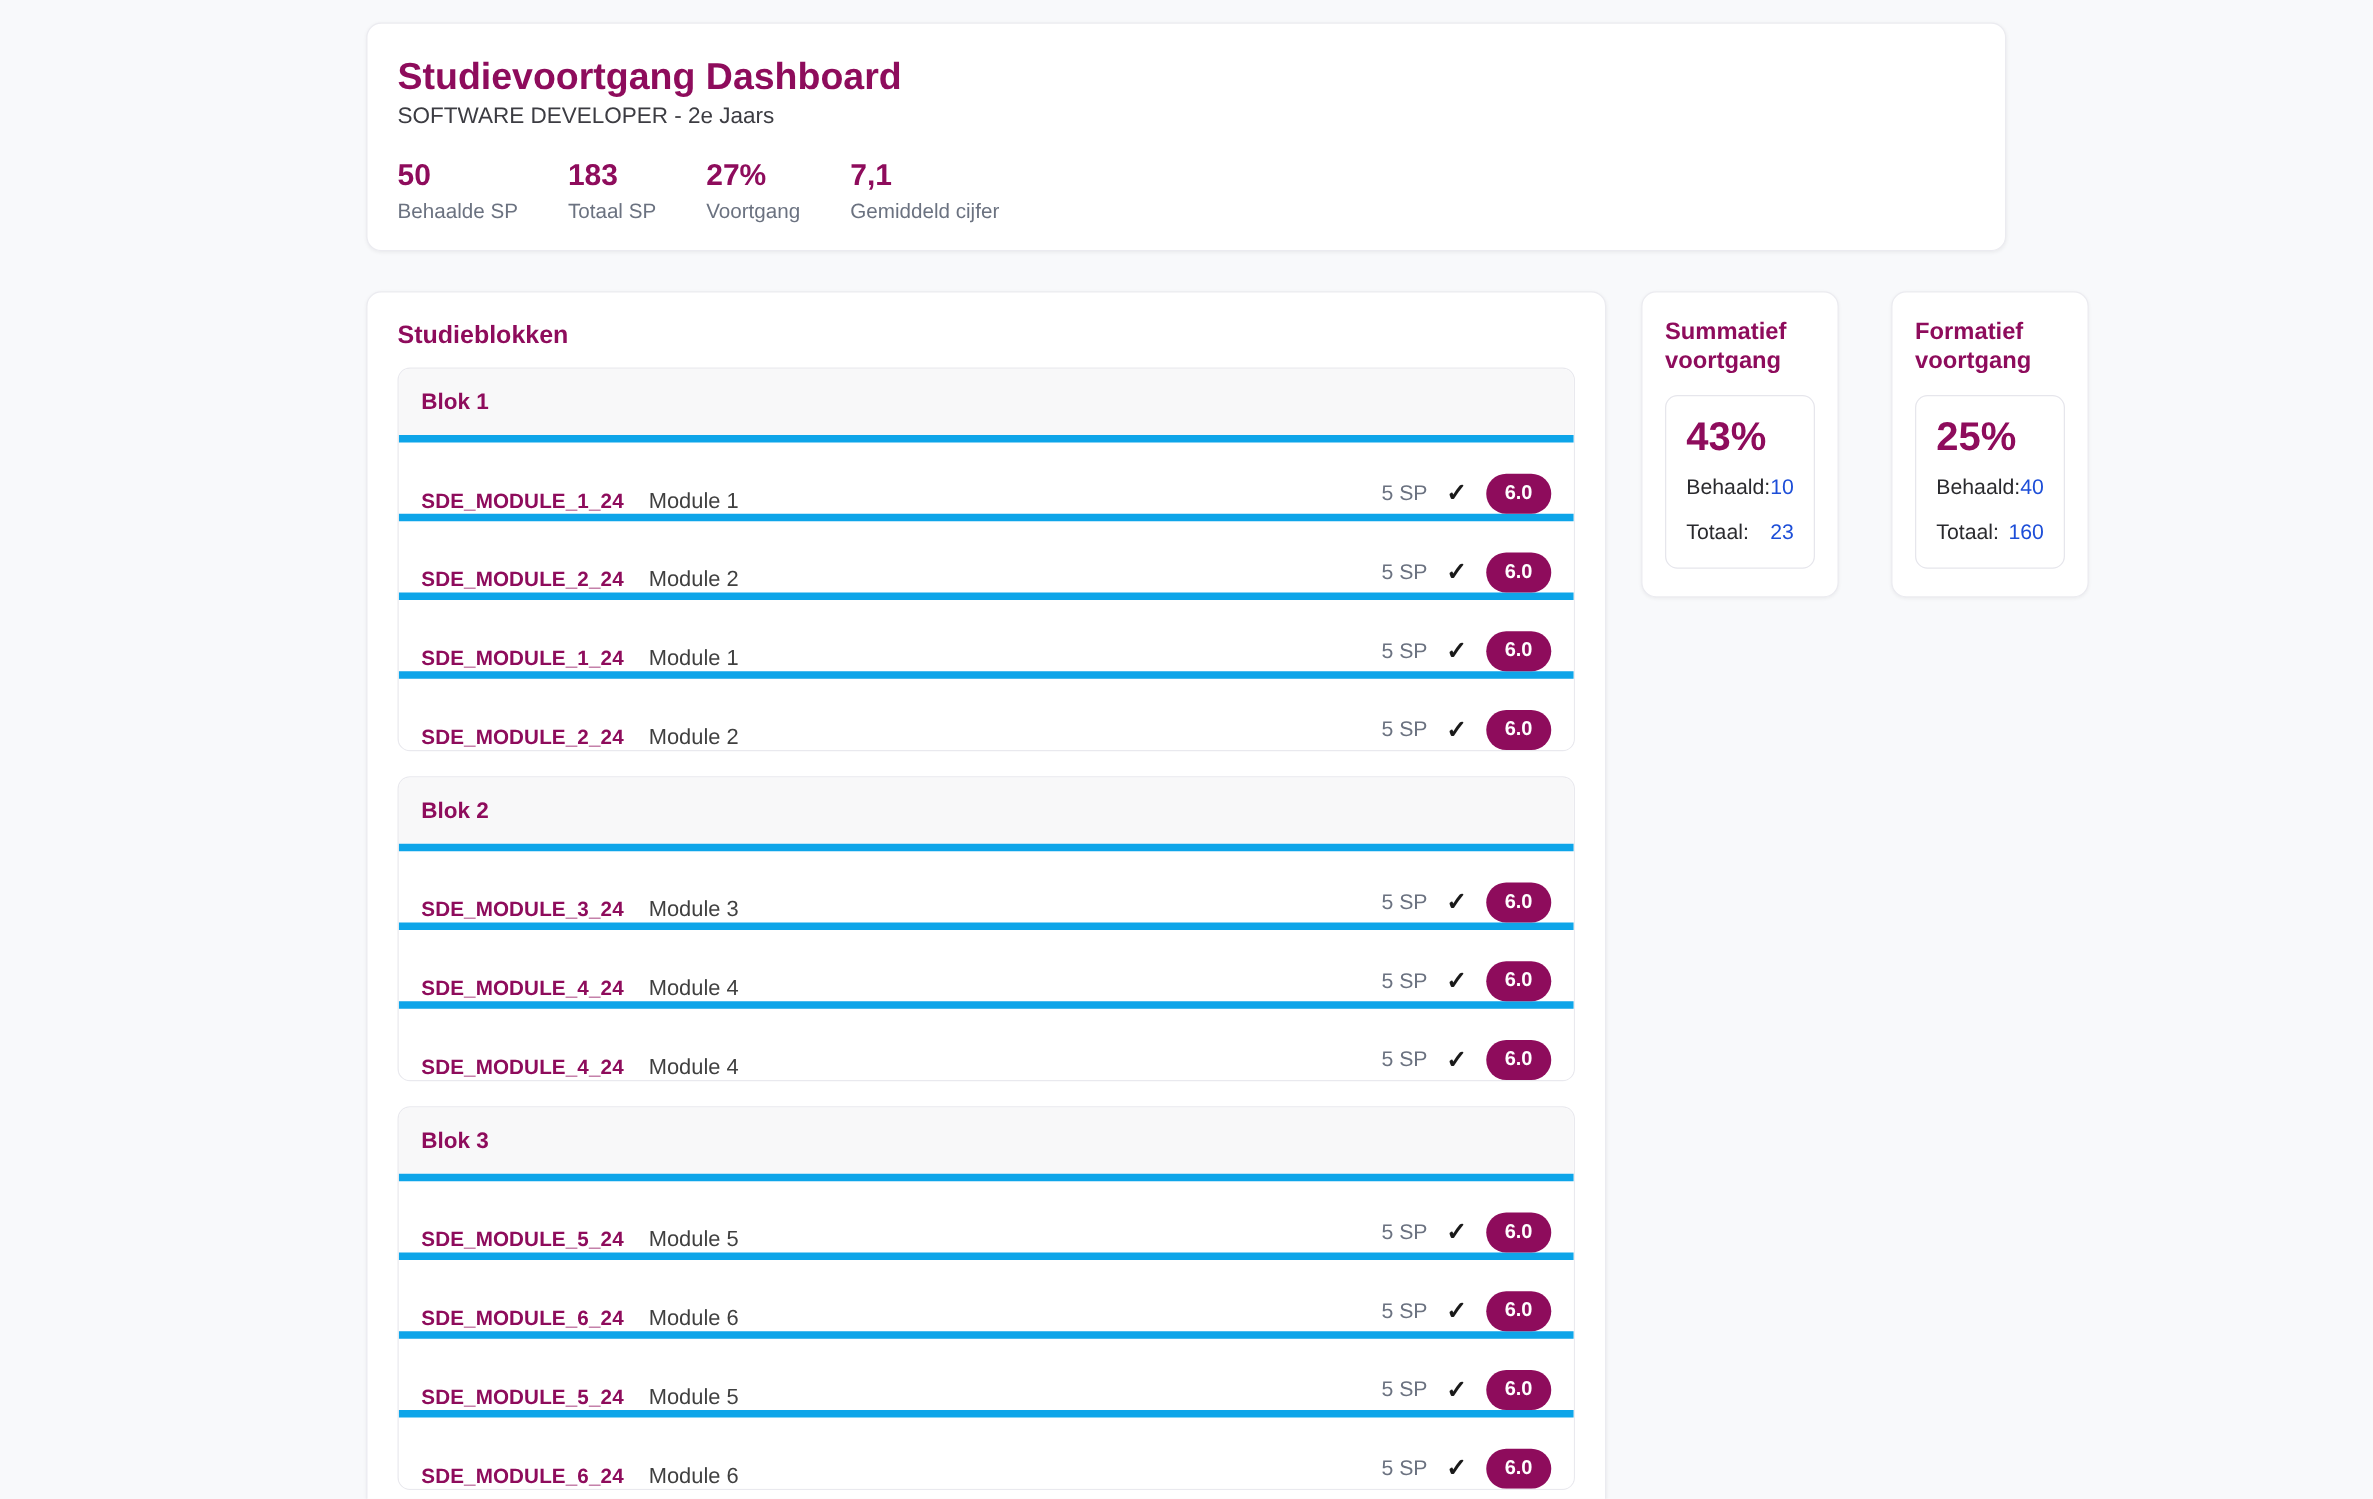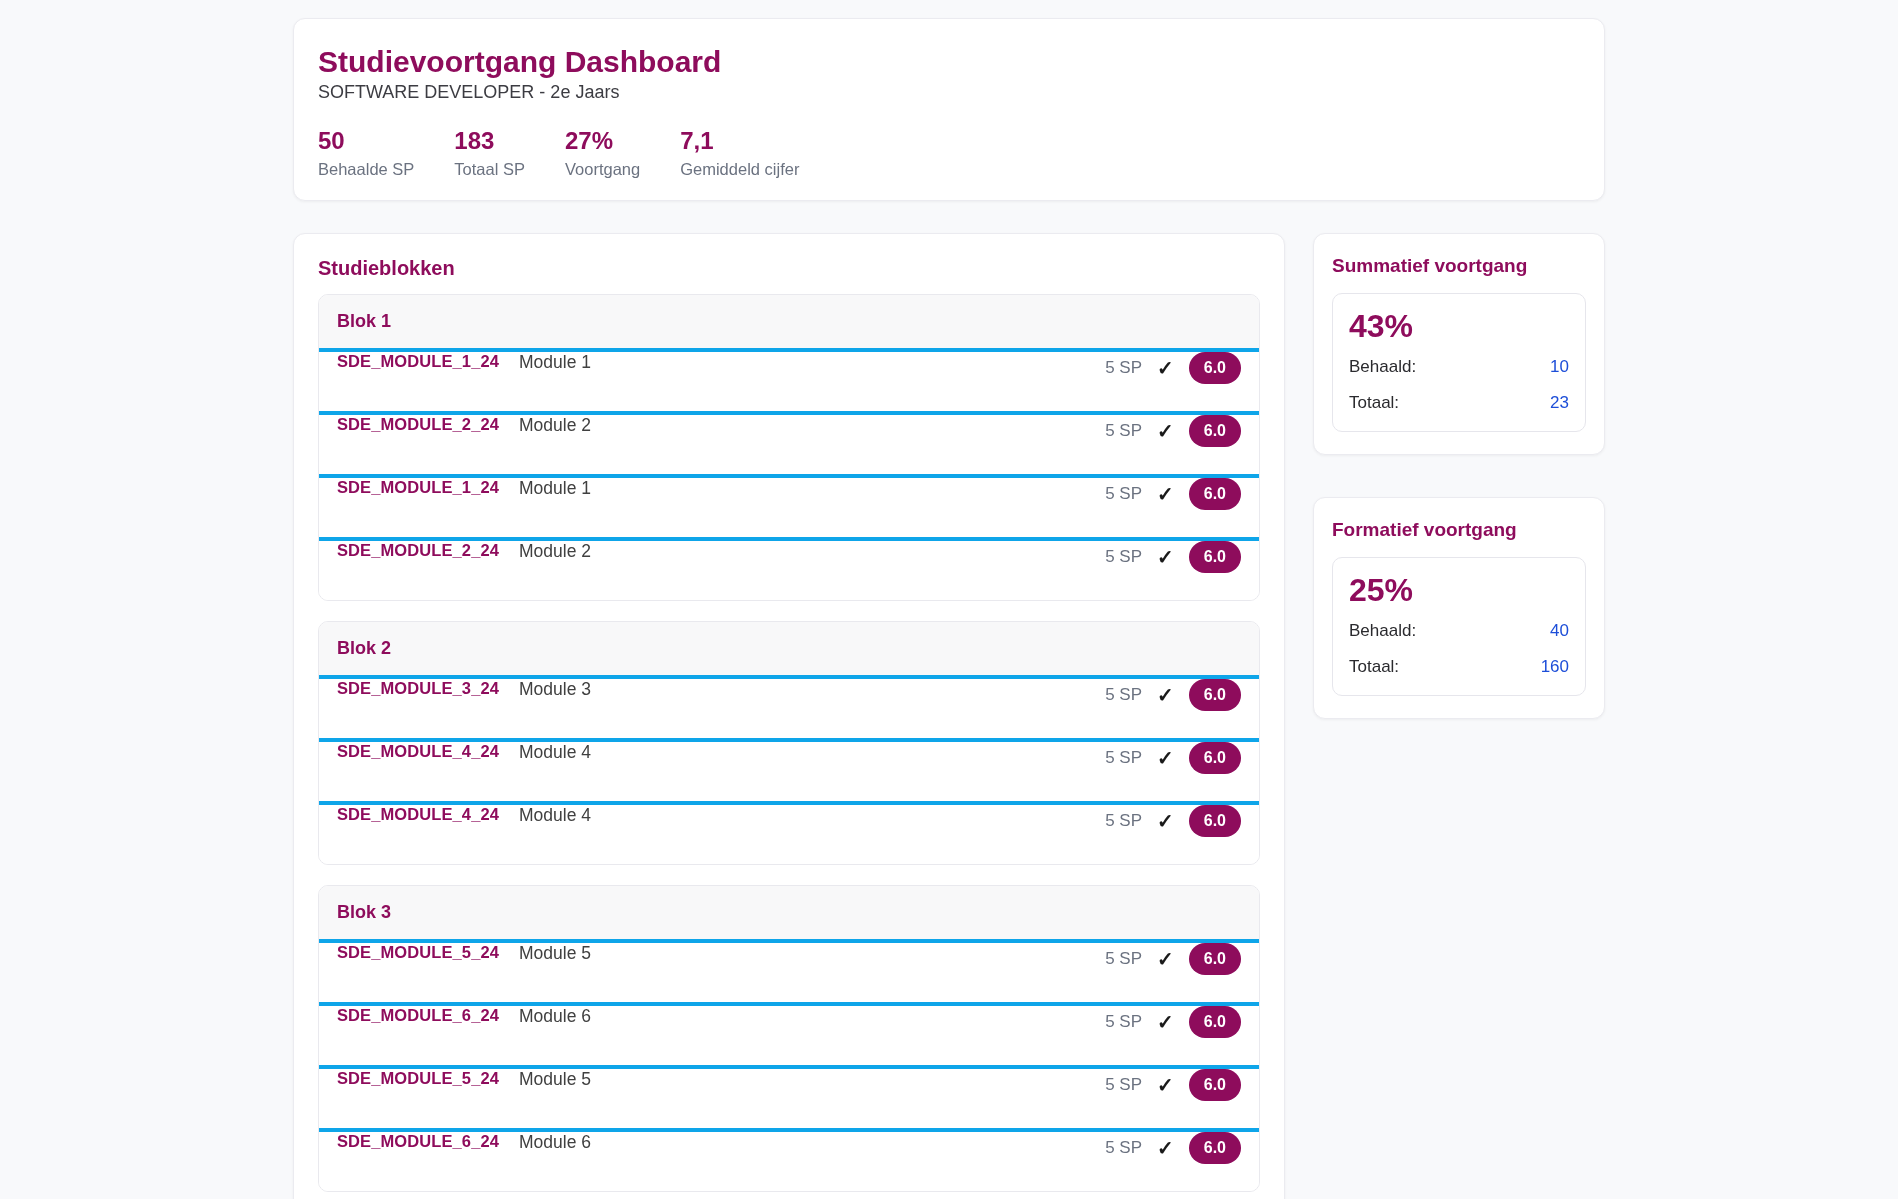--- a/index.html
+++ b/index.html
@@ -40,37 +40,37 @@
     overflow: hidden; margin-bottom: 20px; background: #fff;
   }
   .study-block:last-child { margin-bottom: 0; }
   .block-header {
     background: #f8f8f9; padding: 0 18px; height: 53px;
     display: flex; align-items: center;
     color: #8E0C5C; font-size: 18px; font-weight: 700;
   }
   .module-row {
     height: 63px; padding: 0 18px;
-    display: flex; align-items: flex-start;
-    border-top: 4px solid #0ea5e9;
+    display: flex; align-items: flex-end;
+    border-top: 6px solid #0ea5e9;
     background: #fff;
   }
   .module-code { color: #8E0C5C; font-weight: 700; font-size: 16.5px; letter-spacing: 0.1px; }
   .module-name { margin-left: 20px; color: #404040; font-size: 17.5px; }
   .module-right { margin-left: auto; display: flex; align-items: center; gap: 15px; }
   .module-sp { color: #6b7280; font-size: 17px; }
   .check-icon { color: #1a1a1a; font-size: 20px; font-weight: 700; line-height: 1; }
   .grade-badge {
     background: #8E0C5C; color: #ffffff;
     font-size: 16px; font-weight: 700; line-height: 1;
     padding: 8px 15px; border-radius: 999px;
   }
 
   
-  .sidebar { width: 292px; flex: 0 0 292px; display: flex; flex-direction: column; gap: 42px; }
+  .sidebar { width: 292px; flex: 0 0 292px; display: flex; gap: 42px; }
   .side-card { padding: 20px 18px 22px; }
   .side-card-title { color: #8E0C5C; font-size: 19px; font-weight: 600; line-height: 23px; }
   .side-inner {
     margin-top: 16px; border: 1px solid #e6e6ec; border-radius: 10px;
     padding: 18px 16px;
   }
   .progress-percentage { color: #8E0C5C; font-size: 32px; font-weight: 700; line-height: 29px; }
   .side-stat-row {
     display: flex; justify-content: space-between; align-items: baseline;
     margin-top: 15px; font-size: 17px; line-height: 21px;

